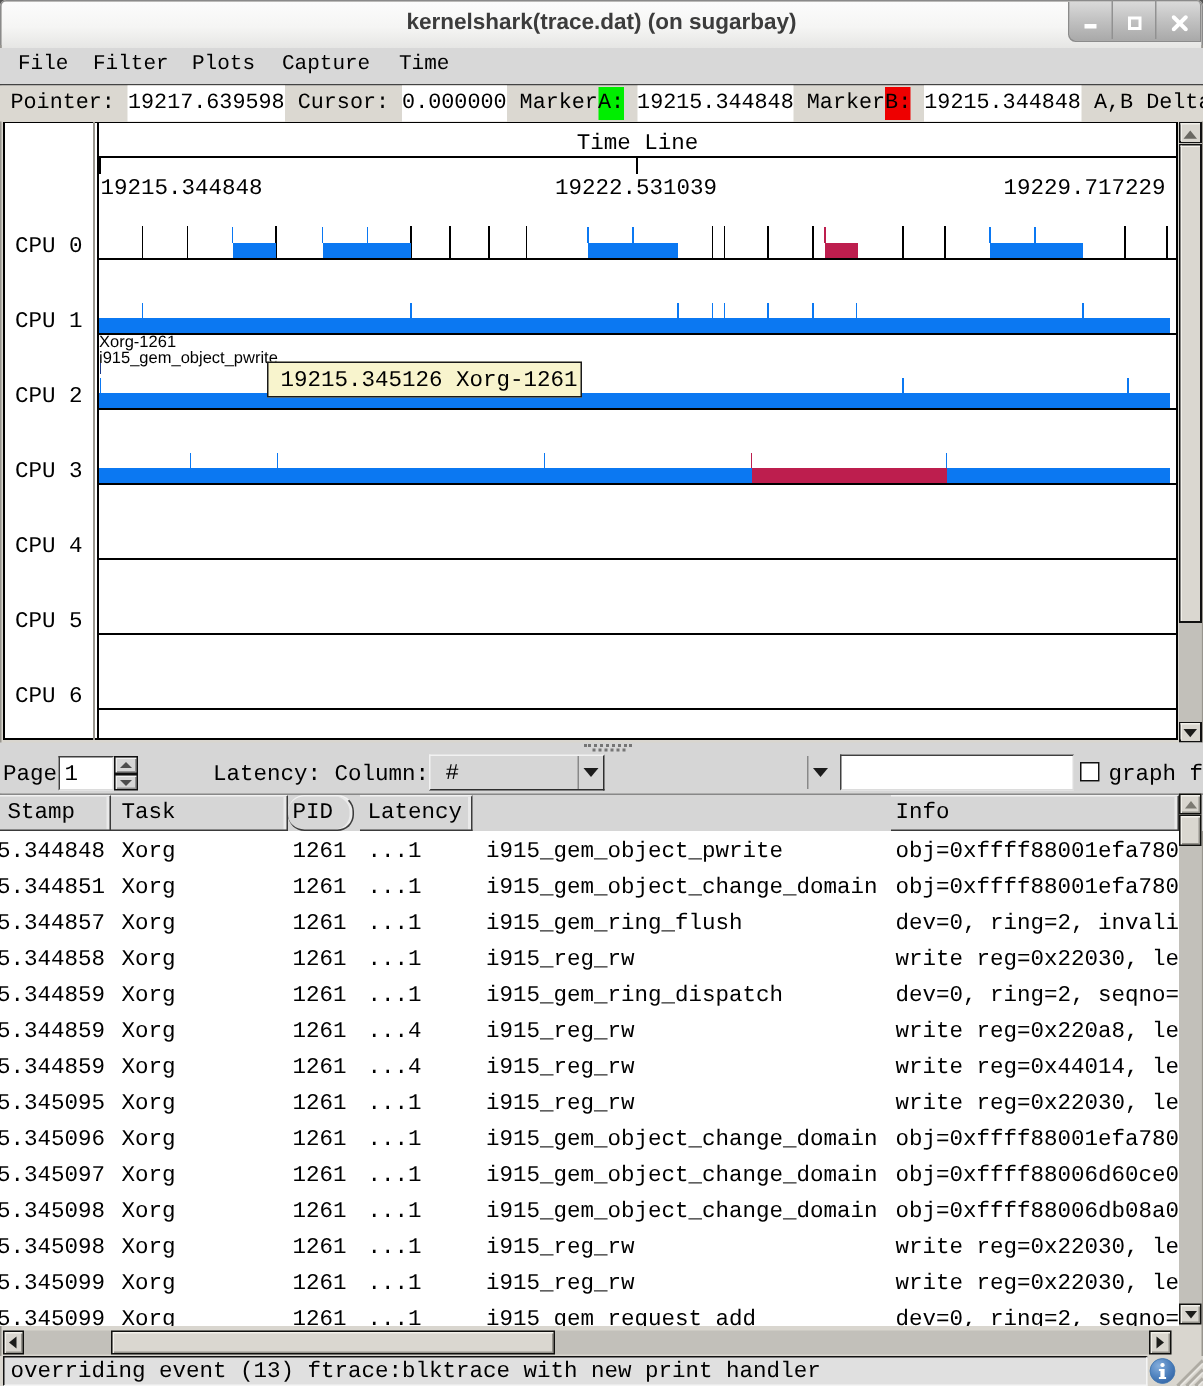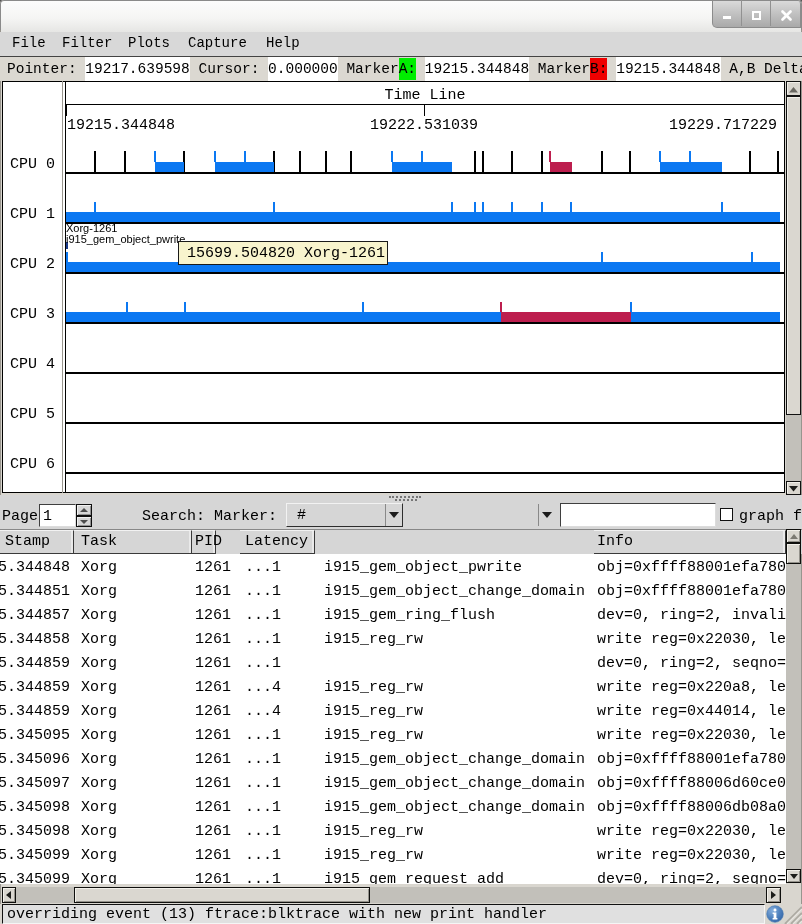--- a/index.html
+++ b/index.html
@@ -53,38 +53,39 @@
   #statbox{position:absolute;left:2px;top:0px;width:763px;height:20px;background:#e2e0d9;filter:grayscale(1);
     border:1px solid;border-color:#111 #f6f5f2 #f6f5f2 #111;box-sizing:border-box;}
 </style>
 </head>
 <body>
 <div id="win">
 
   <div class="abs" id="title"></div>
   <div class="abs" style="left:0;top:30px;width:1px;height:894px;background:#98958e;"></div>
   <div class="abs" style="left:801px;top:30px;width:1px;height:894px;background:#98958e;"></div>
+  <div class="abs" id="titletext">kernelshark(trace.dat) (on sugarbay)</div>
   <div class="abs" id="btns"></div>
   <div class="abs bsep" style="left:741px;"></div>
   <div class="abs bsep" style="left:770px;"></div>
   <div class="abs" style="left:723px;top:16px;width:8px;height:2.5px;background:#fff;"></div>
   <div class="abs" style="left:752px;top:11px;width:9px;height:9px;border:2px solid #fff;box-sizing:border-box;"></div>
   <svg class="abs" style="left:781px;top:10px;" width="11" height="11">
       <g stroke="#fff" stroke-width="2.6" stroke-linecap="round">
         <line x1="1.5" y1="1.5" x2="9.5" y2="9.5"></line>
         <line x1="9.5" y1="1.5" x2="1.5" y2="9.5"></line>
       </g>
     </svg>
 
   <div class="abs" id="menubar">
     <span style="left:12px;">File</span>
     <span style="left:62px;">Filter</span>
     <span style="left:128px;">Plots</span>
     <span style="left:188px;">Capture</span>
-    <span style="left:266px;">Help</span>
+    <span style="left:266px;">Time</span>
   </div>
 
   <div class="abs" id="pbar"><div class="line"><span class="gs">Pointer: </span><span class="wf gs">19217.639598</span><span class="gs"> Cursor: </span><span class="wf gs">0.000000</span><span class="gs"> Marker</span><span class="mk" style="background:#00ee00;">A:</span><span class="gs"> </span><span class="wf gs">19215.344848</span><span class="gs"> Marker</span><span class="mk" style="background:#ee0000;">B:</span><span class="gs"> </span><span class="wf gs">19215.344848</span><span class="gs"> A,B Delta: </span></div></div>
 
   <svg class="abs" id="graph" width="802" height="414">
       <rect x="2" y="0" width="783" height="412" fill="#fff" shape-rendering="crispEdges"></rect>
       <line x1="2.5" y1="0" x2="2.5" y2="412" stroke="#000" stroke-width="1" shape-rendering="crispEdges"></line>
       <line x1="2" y1="0.5" x2="785" y2="0.5" stroke="#000" stroke-width="1" shape-rendering="crispEdges"></line>
       <line x1="2" y1="411.5" x2="785" y2="411.5" stroke="#000" stroke-width="1" shape-rendering="crispEdges"></line>
       <line x1="62.5" y1="0" x2="62.5" y2="412" stroke="#9a978f" stroke-width="1" shape-rendering="crispEdges"></line>
@@ -173,55 +174,55 @@
         <text x="425" y="18" font-size="15" font-family="Liberation Mono,monospace" text-anchor="middle">Time Line</text>
         <text x="67" y="48" font-size="15" font-family="Liberation Mono,monospace" text-anchor="start">19215.344848</text>
         <text x="424" y="48" font-size="15" font-family="Liberation Mono,monospace" text-anchor="middle">19222.531039</text>
         <text x="777" y="48" font-size="15" font-family="Liberation Mono,monospace" text-anchor="end">19229.717229</text>
       </g>
     </svg>
 
   <div class="abs gs" style="left:66px;top:223px;font-family:'Liberation Sans',sans-serif;font-size:11px;line-height:11px;">Xorg-1261<br>i915_gem_object_pwrite</div>
 
   <div class="abs" style="left:178px;top:241px;width:210px;height:24px;background:#f8f4cd;border:1px solid #1a1a1a;box-sizing:border-box;">
-    <div class="abs gs" style="left:8px;top:3px;">15699.504820 Xorg-1261</div>
+    <div class="abs gs" style="left:8px;top:3px;">19215.345126 Xorg-1261</div>
   </div>
 
   <div class="abs" id="pagebar">
     <div class="abs" style="left:389px;top:1px;width:32px;height:2px;border-top:2px dotted #77756f;"></div>
     <div class="abs" style="left:395px;top:4px;width:22px;height:2px;border-top:2px dotted #77756f;"></div>
     <div class="abs" style="left:2px;top:13px;">Page</div>
     <div class="abs entry" style="left:39px;top:9px;width:37px;height:23px;">
         <span style="position:absolute;left:3px;top:3px;">1</span>
       </div>
     <div class="abs sbtn" style="left:76px;top:9px;width:16px;height:12px;"></div>
     <div class="abs sbtn" style="left:76px;top:21px;width:16px;height:11px;"></div>
     <div class="abs arr" style="left:80px;top:13px;border-left:4px solid transparent;border-right:4px solid transparent;border-bottom:4px solid #4d4d4b;"></div>
     <div class="abs arr" style="left:80px;top:25px;border-left:4px solid transparent;border-right:4px solid transparent;border-top:4px solid #4d4d4b;"></div>
-    <div class="abs" style="left:142px;top:13px;">Search: Marker:</div>
+    <div class="abs" style="left:142px;top:13px;">Latency: Column:</div>
     <div class="abs combo" style="left:286px;top:8px;width:117px;height:24px;">
         <span style="position:absolute;left:10px;top:3px;">#</span>
       </div>
     <div class="abs" style="left:385px;top:9px;width:1px;height:22px;background:#8b897f;"></div>
     <div class="abs arr" style="left:389px;top:17px;border-left:5px solid transparent;border-right:5px solid transparent;border-top:6px solid #1c1c1a;"></div>
     <div class="abs" style="left:538px;top:9px;width:1px;height:22px;background:#8b897f;"></div>
     <div class="abs arr" style="left:542px;top:17px;border-left:5px solid transparent;border-right:5px solid transparent;border-top:6px solid #1c1c1a;"></div>
     <div class="abs entry" style="left:560px;top:8px;width:156px;height:24px;"></div>
     <div class="abs" style="left:720px;top:13px;width:13px;height:13px;background:#fff;border:1.5px solid #111;box-sizing:border-box;"></div>
     <div class="abs" style="left:739px;top:13px;white-space:nowrap;">graph follows</div>
   </div>
 
   <div class="abs" id="thead">
     <div class="hcell" style="left:0;width:74px;">
         <span style="position:absolute;left:5px;">Stamp</span>
       </div>
     <div class="hcell" style="left:74px;width:118px;">
         <span style="position:absolute;left:7px;">Task</span>
       </div>
-    <div class="hcell" style="left:192px;width:24px;">
+    <div class="hcell" style="left:192px;width:44px;border-radius:11px;">
         <span style="position:absolute;left:3px;">PID</span>
       </div>
     <div class="hcell" style="left:240px;width:75px;">
         <span style="position:absolute;left:5px;">Latency</span>
       </div>
     <div class="hcell" style="left:594px;width:192px;">
         <span style="position:absolute;left:3px;">Info</span>
       </div>
   </div>
 
@@ -256,20 +257,21 @@
         <span style="left:195px;">1261</span>
         <span style="left:245px;">...1</span>
         <span style="left:324px;">i915_reg_rw</span>
         <span style="left:597px;">write reg=0x22030, len</span>
       </div>
       <div class="trow" style="top:96px;">
         <span style="left:-2px;">5.344859</span>
         <span style="left:81px;">Xorg</span>
         <span style="left:195px;">1261</span>
         <span style="left:245px;">...1</span>
+        <span style="left:324px;">i915_gem_ring_dispatch</span>
         <span style="left:597px;">dev=0, ring=2, seqno=1</span>
       </div>
       <div class="trow" style="top:120px;">
         <span style="left:-2px;">5.344859</span>
         <span style="left:81px;">Xorg</span>
         <span style="left:195px;">1261</span>
         <span style="left:245px;">...4</span>
         <span style="left:324px;">i915_reg_rw</span>
         <span style="left:597px;">write reg=0x220a8, len</span>
       </div>

